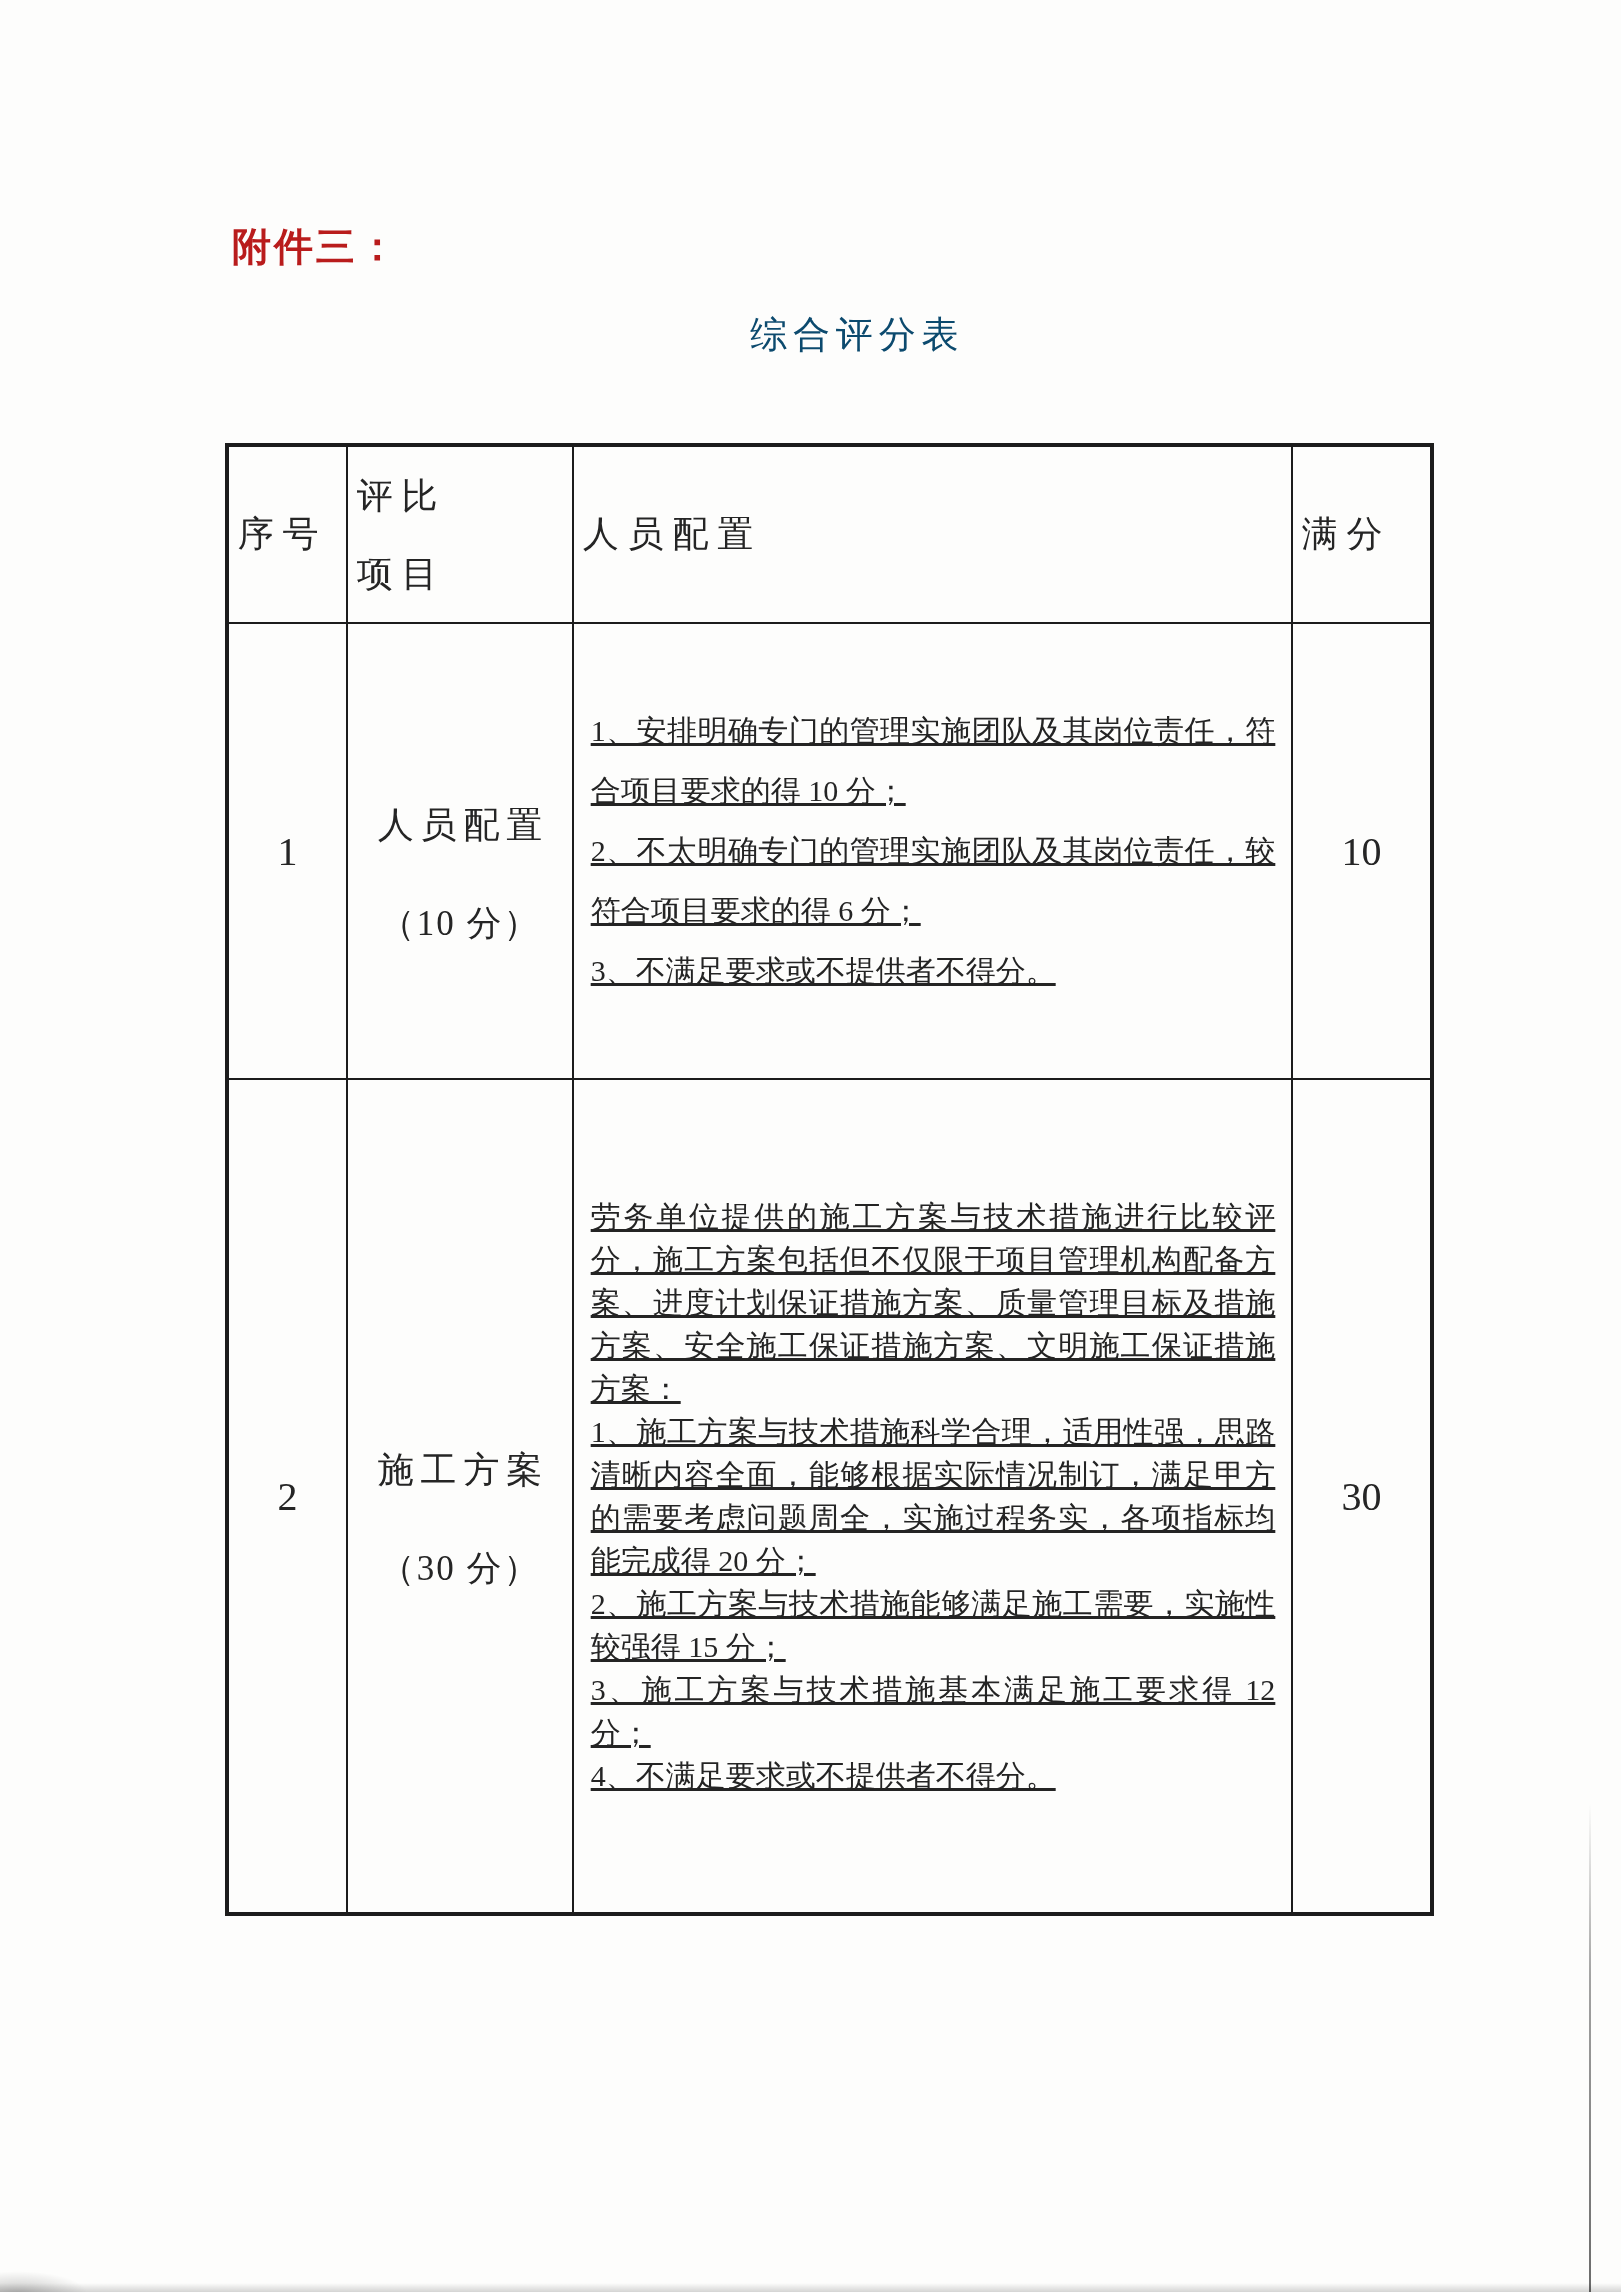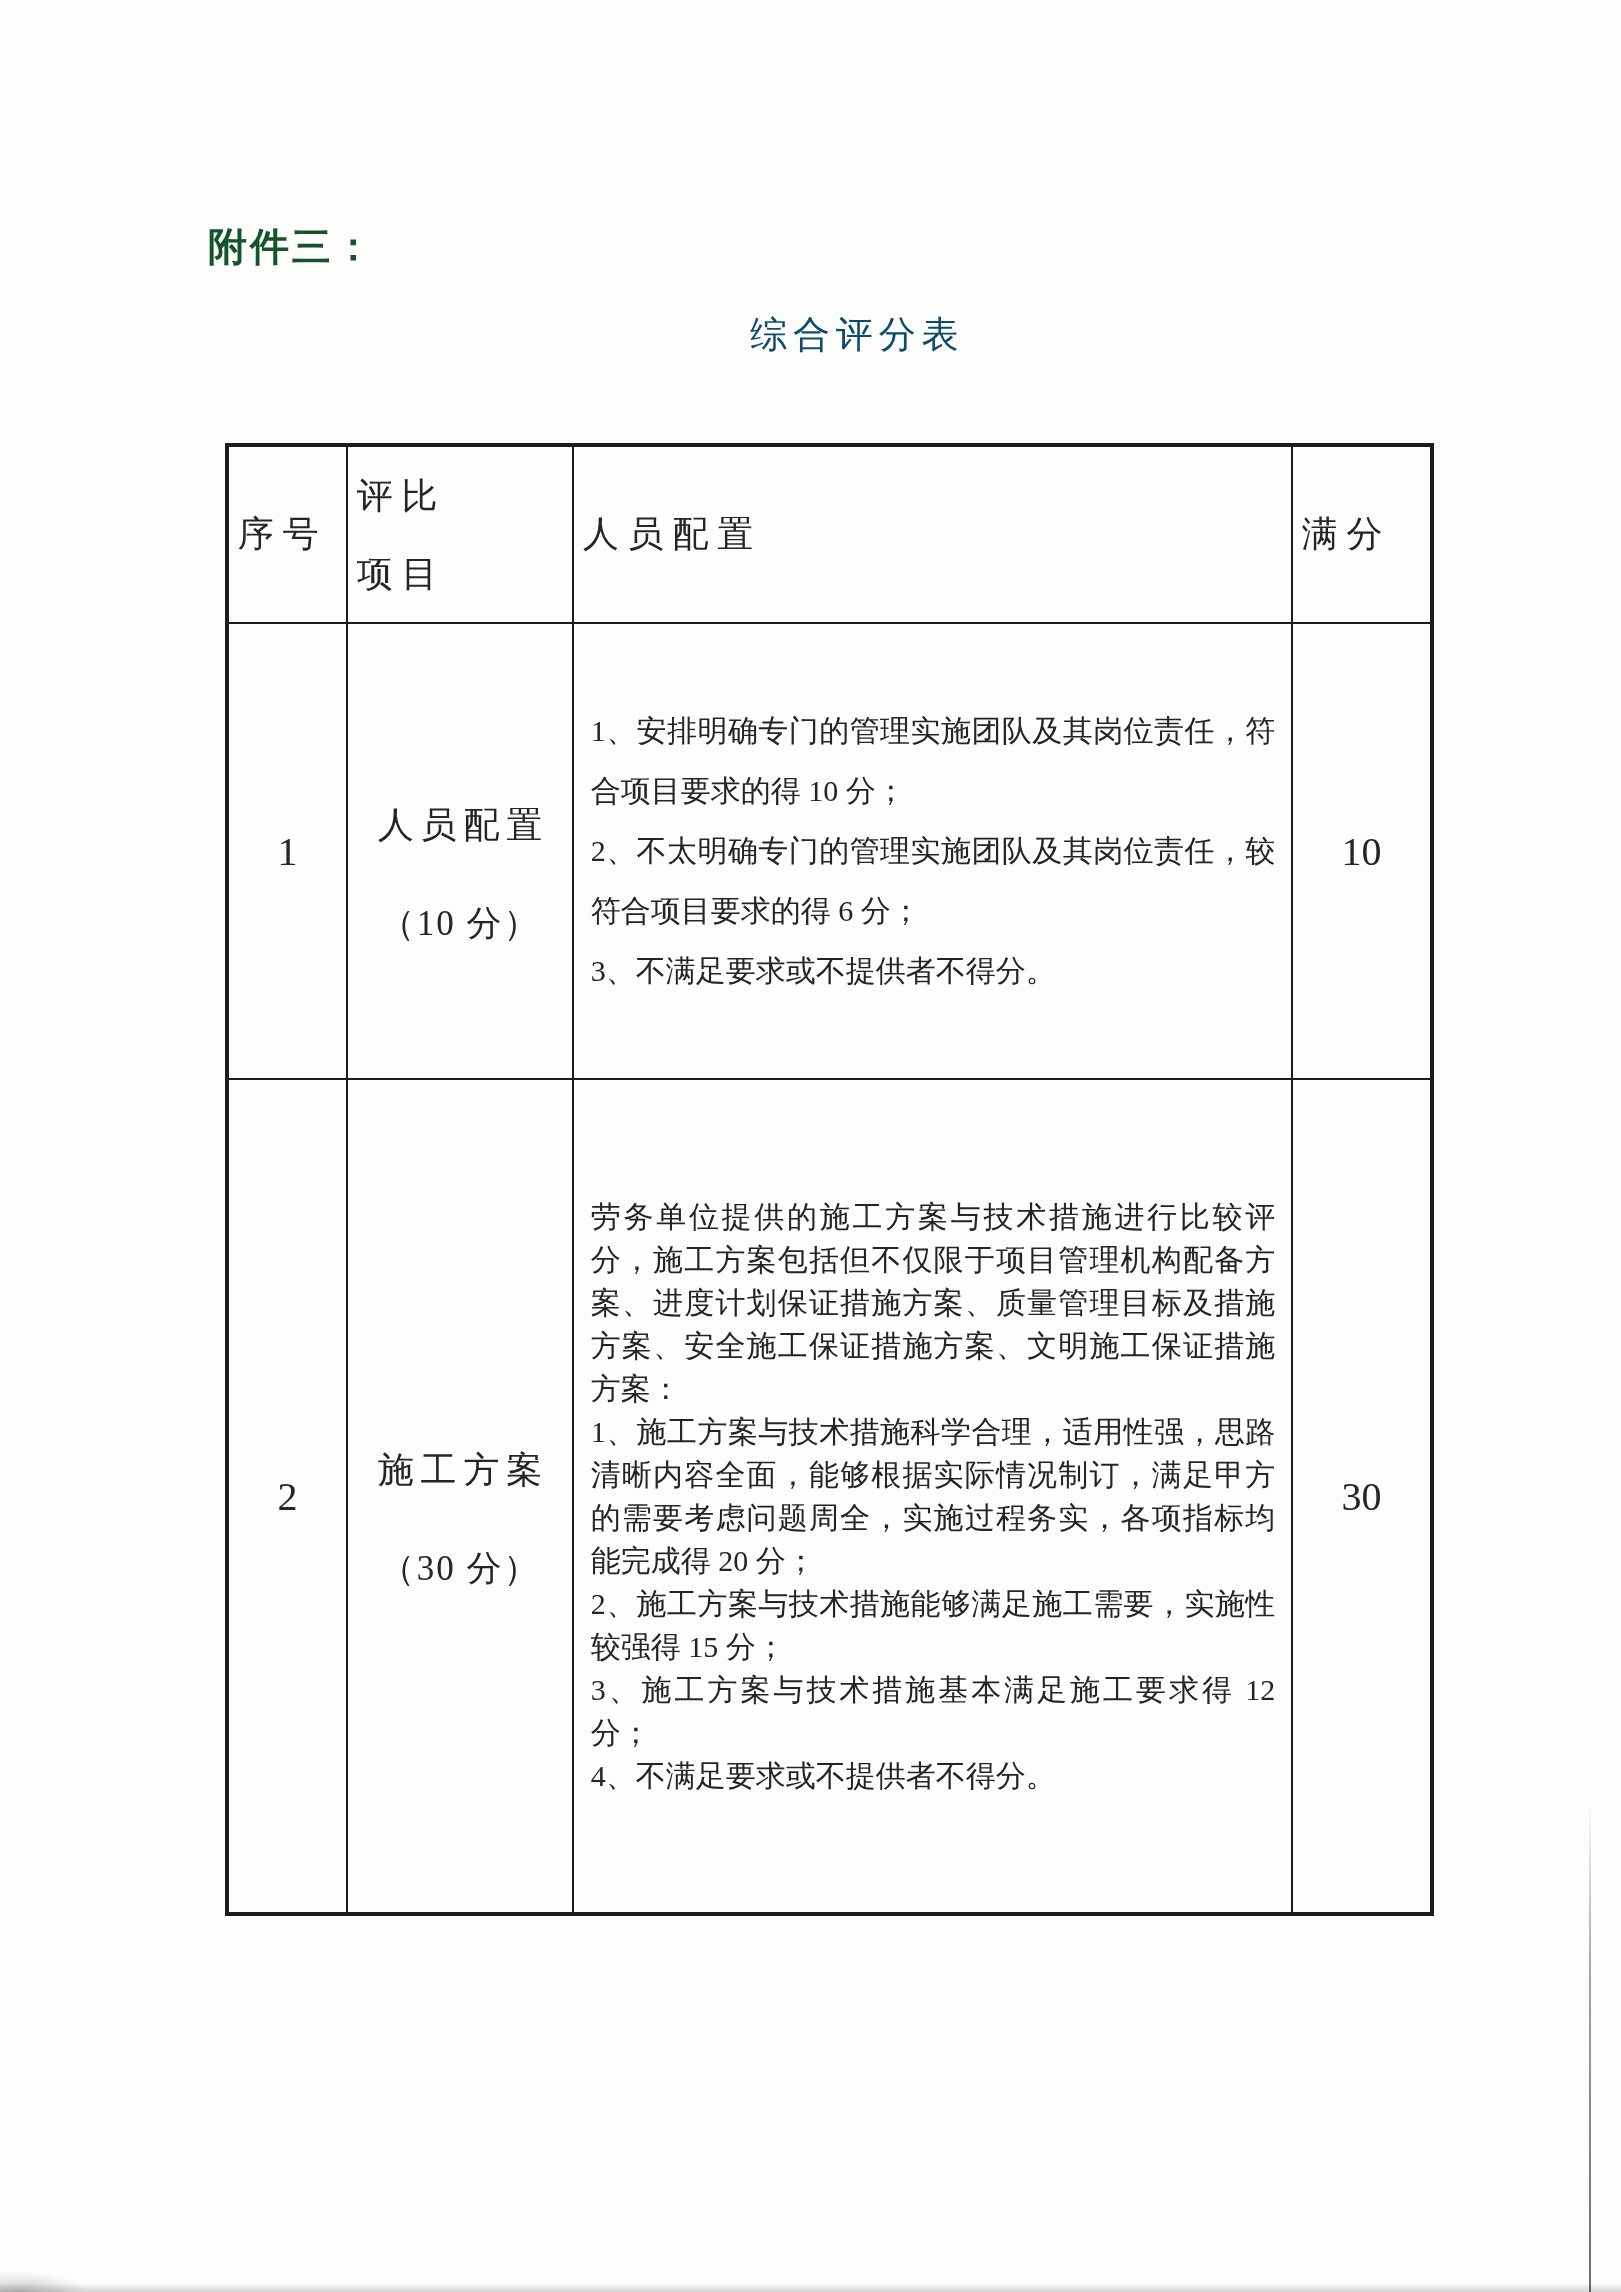--- a/index.html
+++ b/index.html
@@ -12,26 +12,26 @@
     height: 2293px;
     margin: 0 auto;
     background: #fdfdfc;
     color: #1f1f1f;
     font-family: "Liberation Serif", "DejaVu Serif", serif;
     overflow: hidden;
   }
 
   .attachment-label {
     position: absolute;
-    left: 208px;
+    left: 232px;
     top: 220px;
     font-size: 39px;
     font-weight: bold;
     letter-spacing: 2.9px;
-    color: #14532d;
+    color: #b91c1c;
   }
 
   .doc-title {
     position: absolute;
     left: 750px;
     top: 310px;
     font-size: 37px;
     letter-spacing: 5.9px;
     color: #0c4a6e;
   }
@@ -90,20 +90,21 @@
     font-size: 35px;
     letter-spacing: 2px;
     line-height: 41px;
   }
 
   .cell-content {
     padding: 9.8px 15.7px 9.8px 16.7px;
     font-size: 30px;
     color: #242424;
     text-align: justify;
+    text-decoration: underline;
   }
   .row-1 .cell-content p { line-height: 60px; }
   .row-2 .cell-content p { line-height: 43px; }
   .cell-content p { text-align: justify; }
 
   
   .scan-line-right {
     position: absolute;
     left: 1589px;
     top: 1803px;

